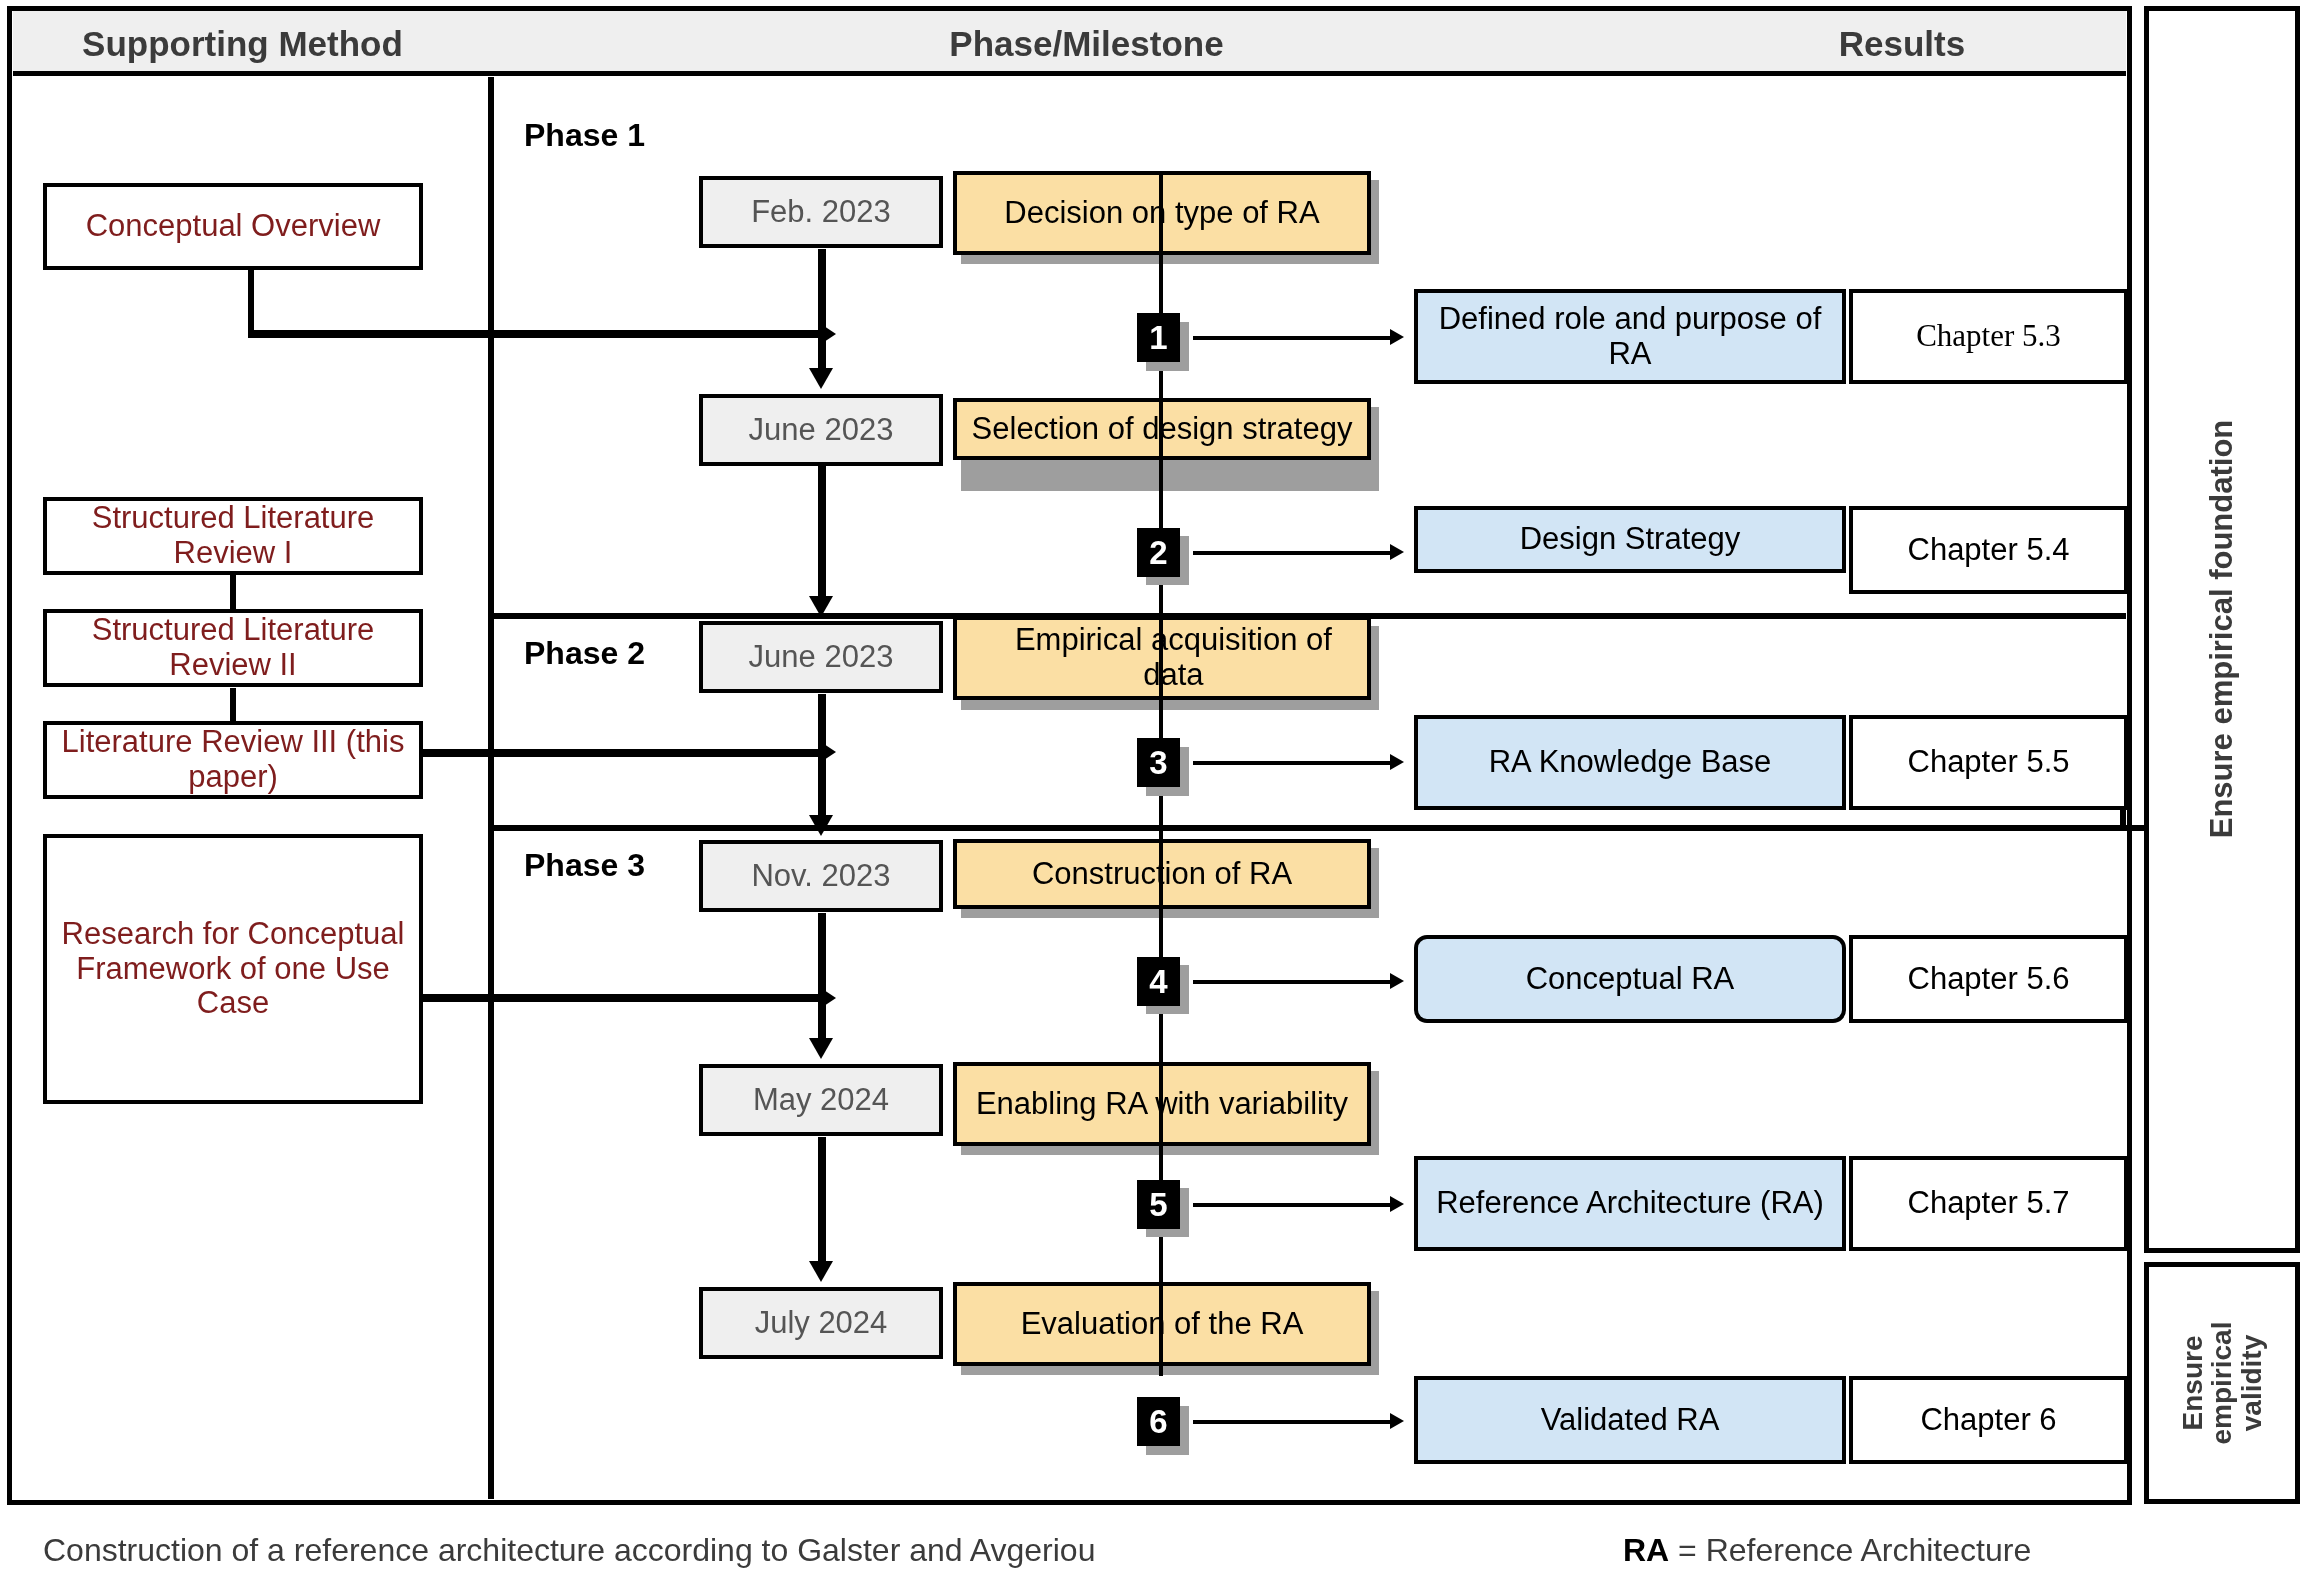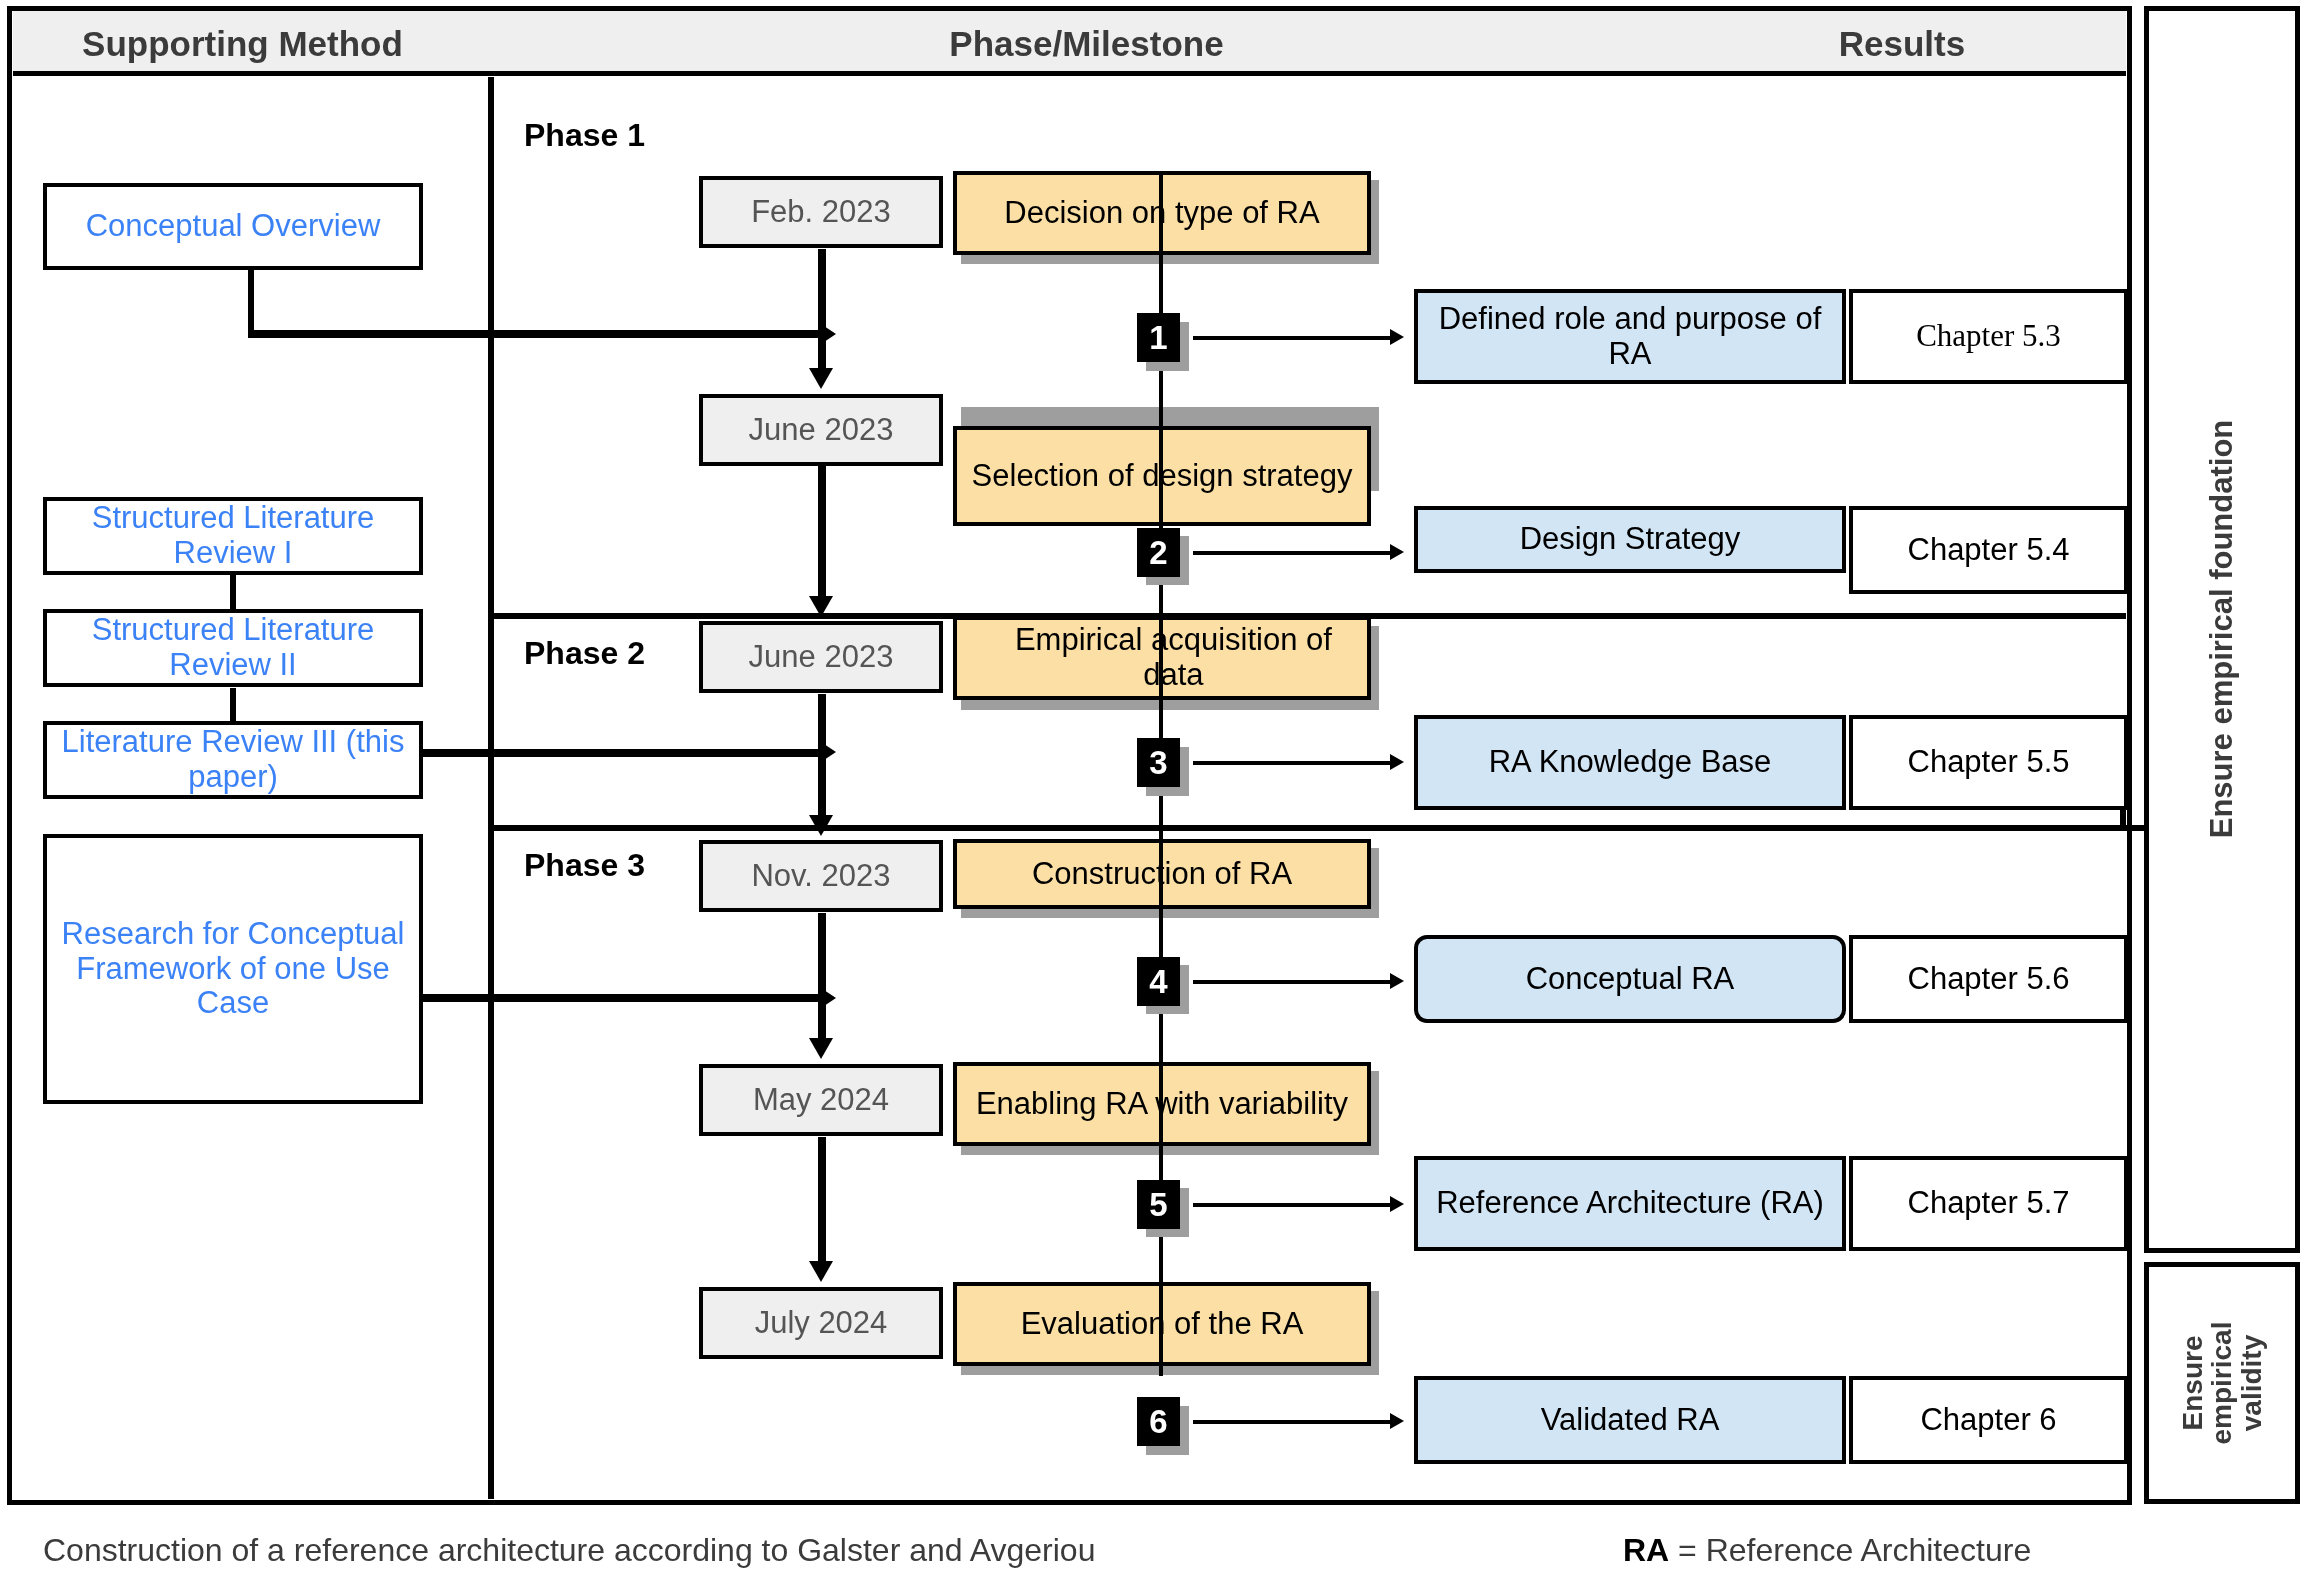--- a/index.html
+++ b/index.html
@@ -17,21 +17,21 @@
 
   
   #right-top-box{left:2144px;top:5.6px;width:156px;height:1247px;border:5.6px solid #000;background:#fff;}
   #right-bot-box{left:2144px;top:1262px;width:156px;height:242px;border:5.6px solid #000;background:#fff;}
   .vert-label{position:absolute;left:50%;top:50%;transform:translate(-50%,-50%) rotate(-90deg);
               white-space:nowrap;font-size:31px;font-weight:bold;color:#3b3b3b;text-align:center;line-height:1.05;}
   .vert-label.multi{white-space:normal;width:209px;}
 
   
   .box{border:4.9px solid #000;background:#fff;display:flex;align-items:center;justify-content:center;
-       text-align:center;font-size:31px;color:#3b82f6;line-height:1.12;padding:1.4px 4.2px;}
+       text-align:center;font-size:31px;color:#7f1d1d;line-height:1.12;padding:1.4px 4.2px;}
   .sm-box{ }                         
   .date-box{background:#efefef;color:#555;}
   .mile-box{background:#fbdfa4;color:#000;}
   .res-box{background:#d2e5f5;color:#000;}
   .chap-box{background:#fff;color:#000;}
 
   .shadow{position:absolute;background:#9e9e9e;}
 
   .phase-lbl{position:absolute;font-size:32px;font-weight:bold;color:#000;}
 
@@ -151,21 +151,21 @@
 
   <div class="vline" style="left:818px;top:1137px;width:7.7px;height:127px;"></div>
   <div class="arrow-d" style="left:809px;top:1261px;"></div>
 
   <div class="shadow" style="left:961px;top:180px;width:418px;height:84px;"></div>
   <div class="abs box mile-box" style="left:953px;top:171px;width:418px;height:84px;">
     <span>Decision on type of RA</span>
   </div>
 
   <div class="shadow" style="left:961px;top:407px;width:418px;height:84px;"></div>
-  <div class="abs box mile-box" style="left:953px;top:398px;width:418px;height:100px;margin-top:28px;">
+  <div class="abs box mile-box" style="left:953px;top:398px;width:418px;height:62px;">
     <span>Selection of design strategy</span>
   </div>
 
   <div class="shadow" style="left:961px;top:626px;width:418px;height:84px;"></div>
   <div class="abs box mile-box" style="left:953px;top:616px;width:418px;height:84px;padding-left:27px;">
     <span>Empirical acquisition of data</span>
   </div>
 
   <div class="shadow" style="left:961px;top:848px;width:418px;height:70px;"></div>
   <div class="abs box mile-box" style="left:953px;top:839px;width:418px;height:70px;">

